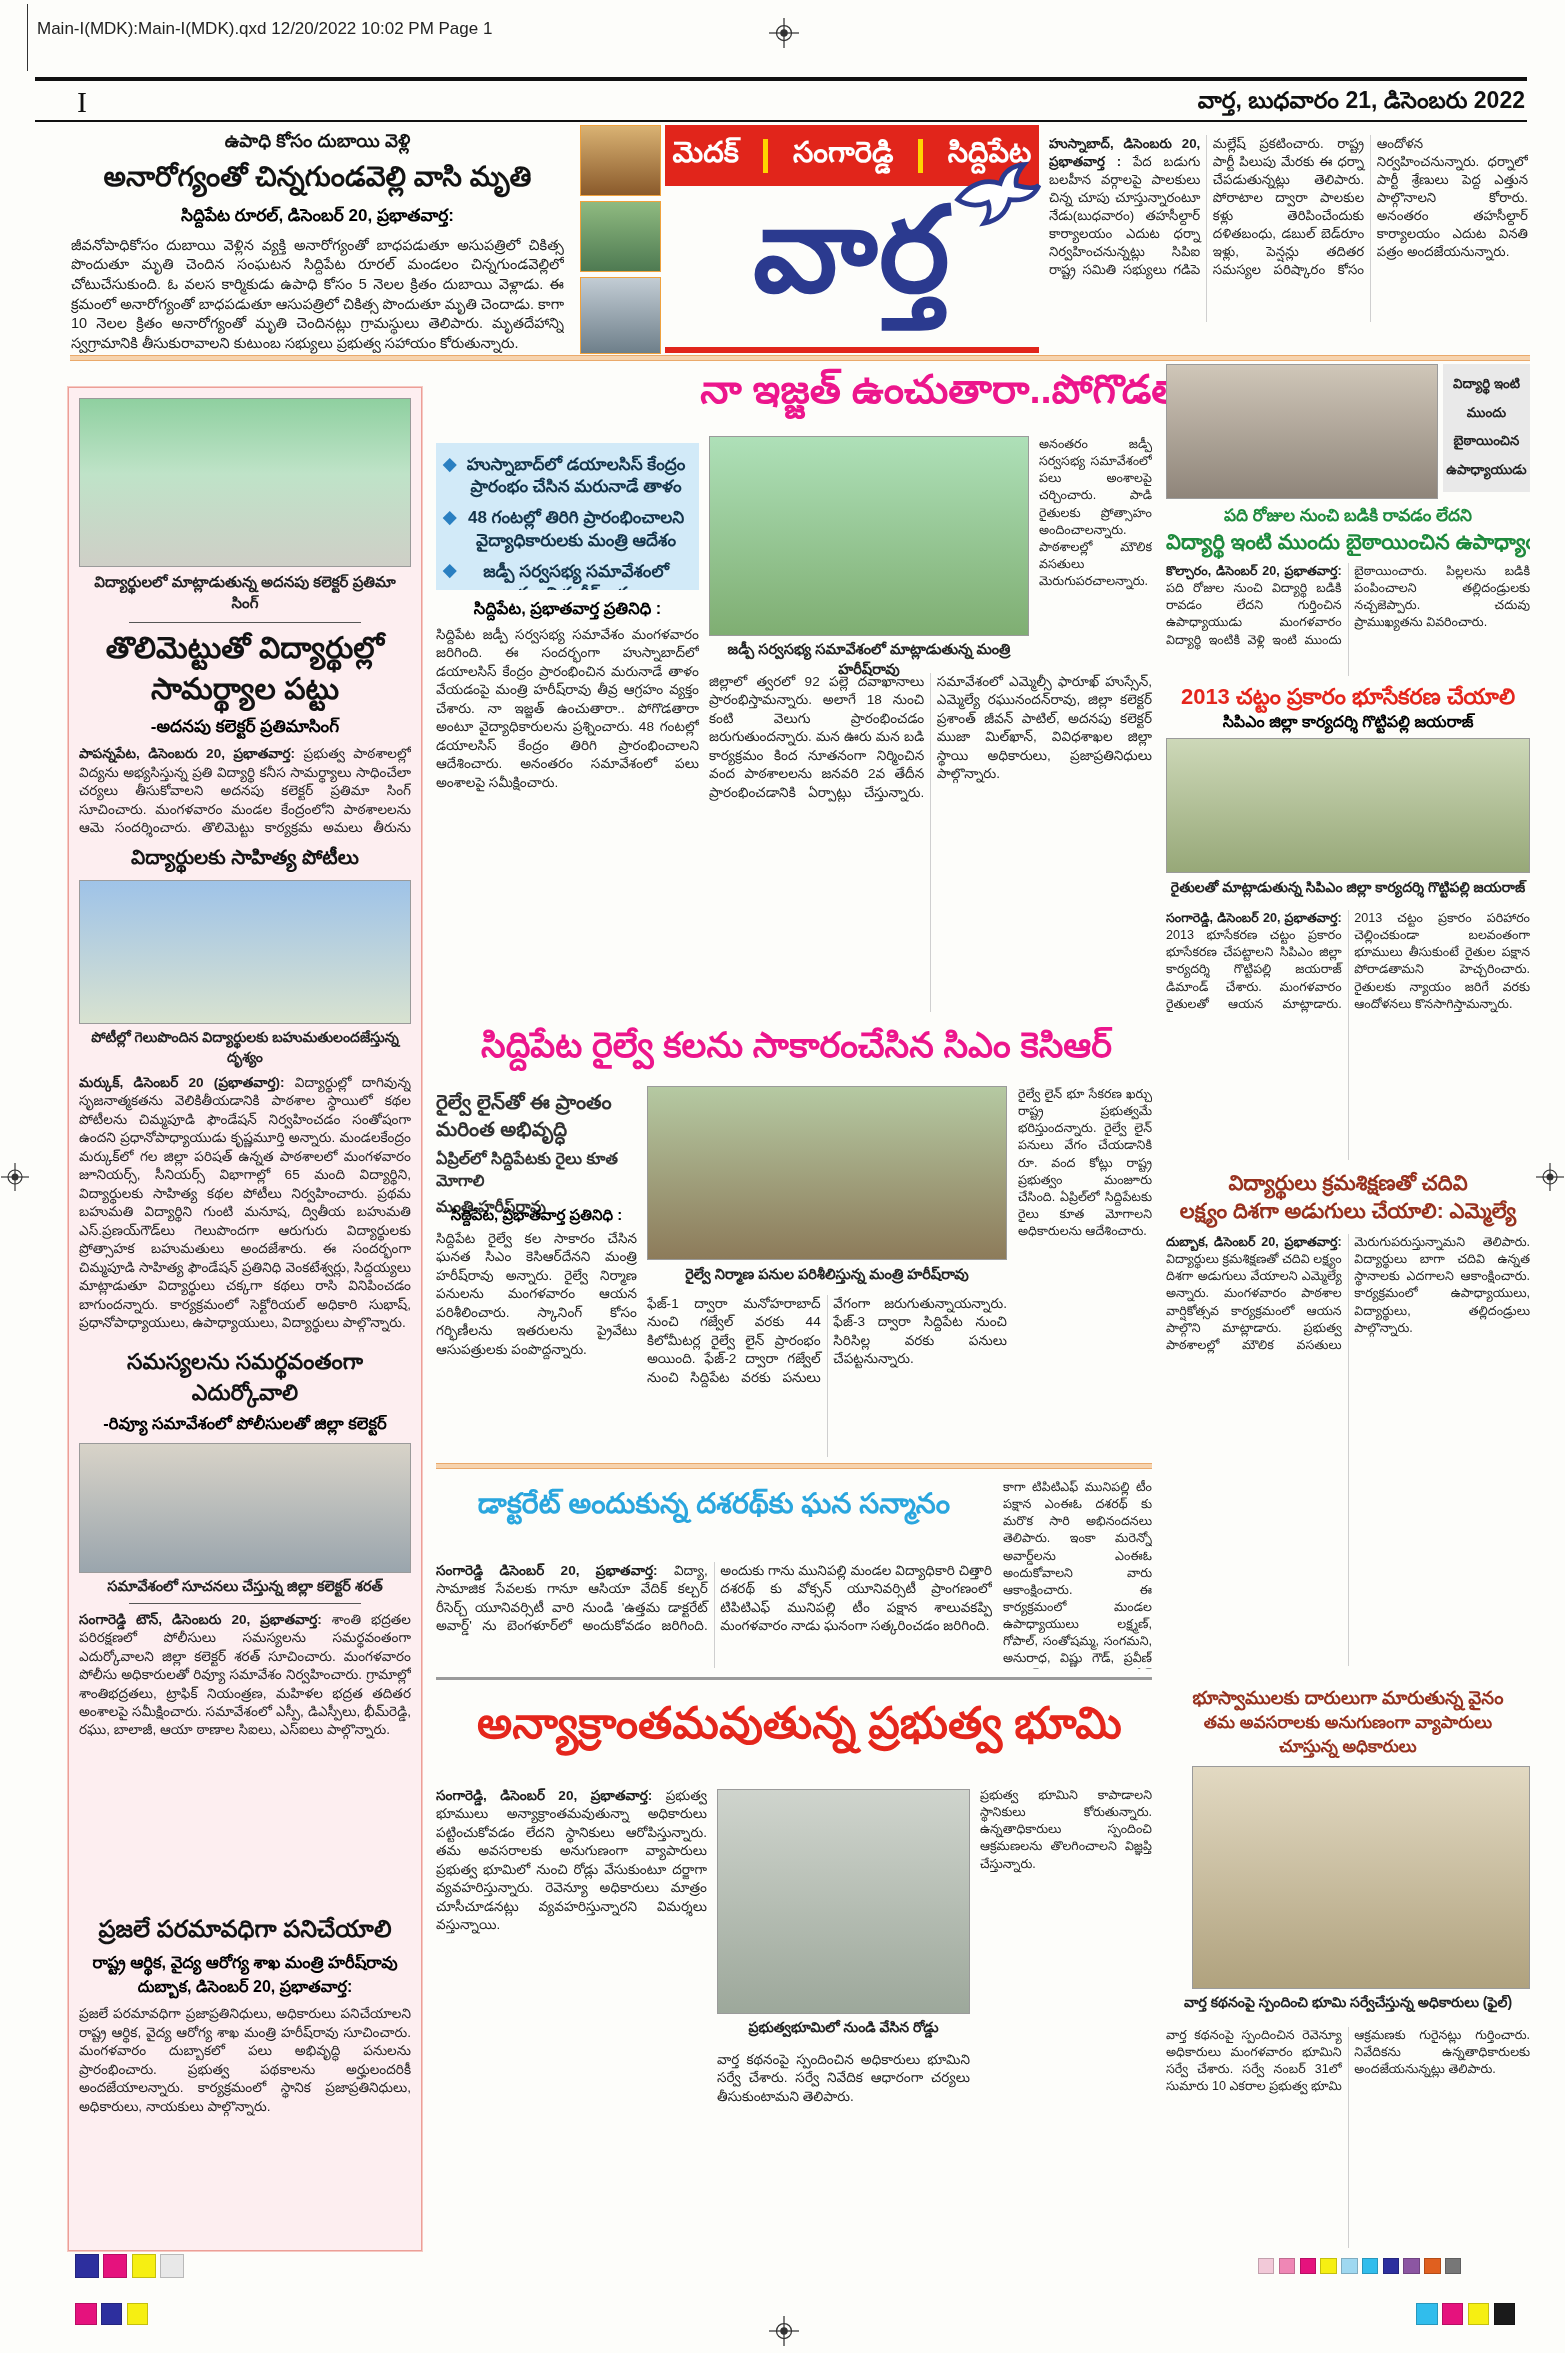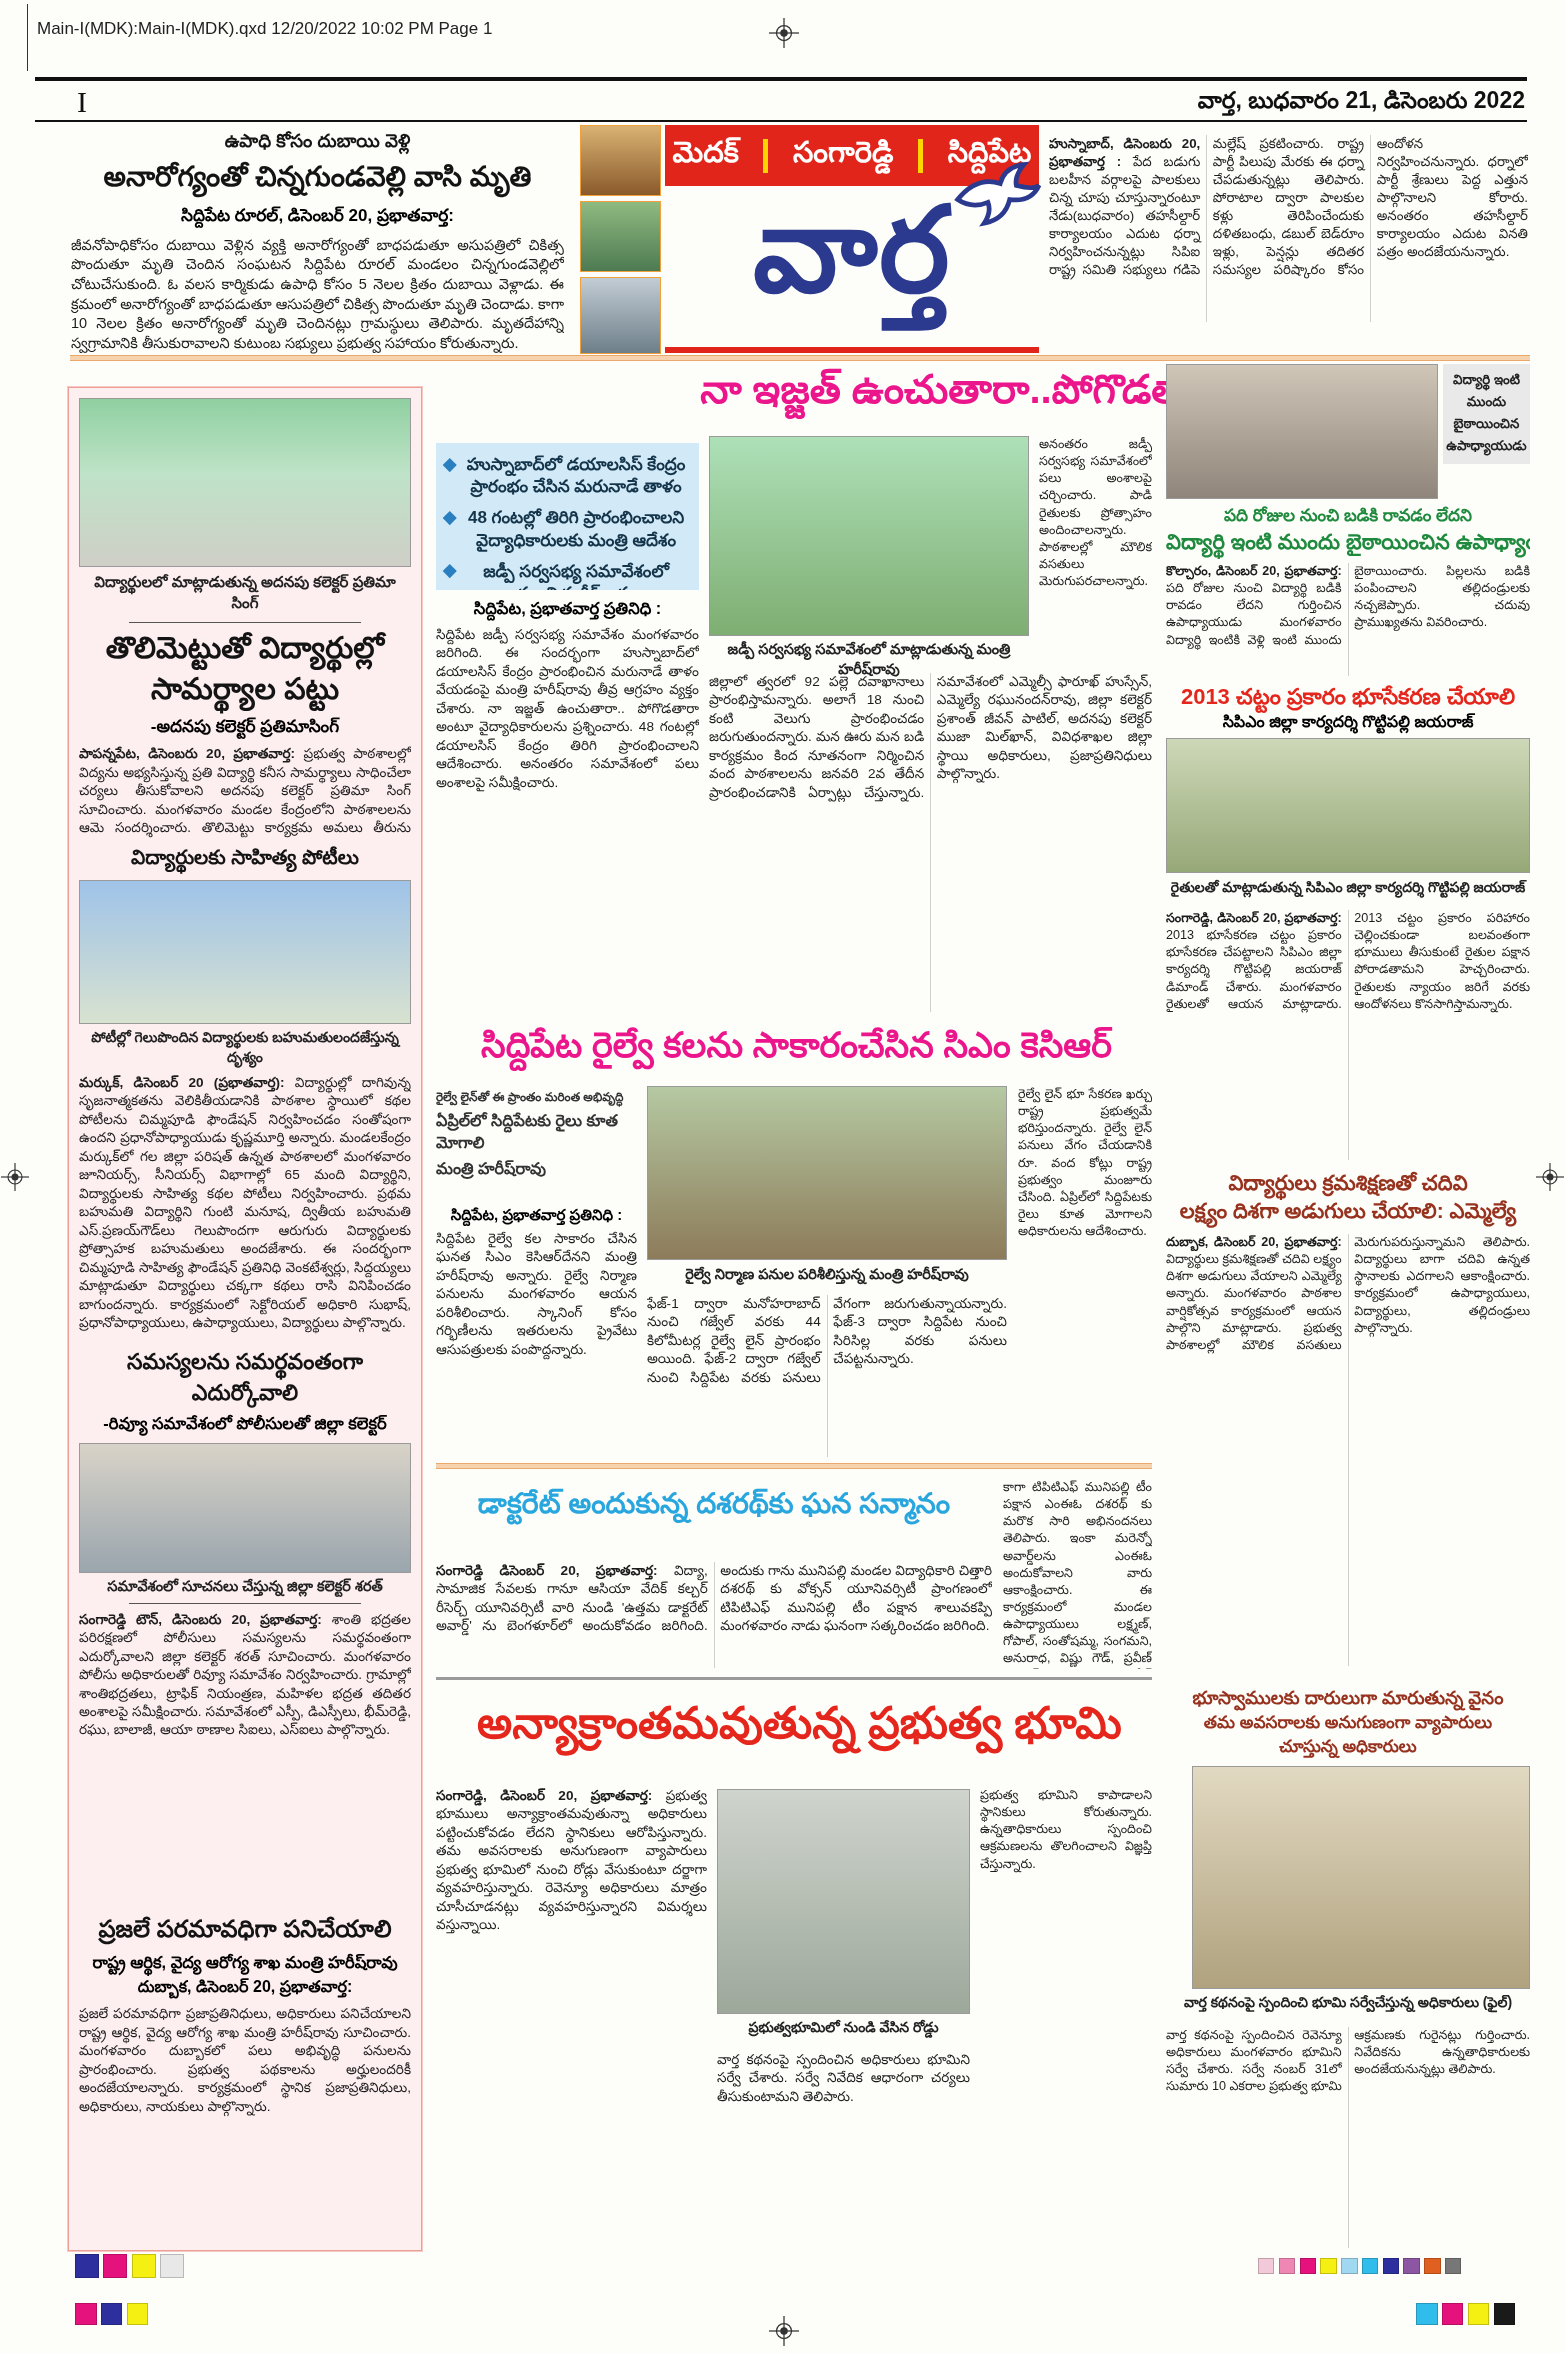--- a/index.html
+++ b/index.html
@@ -181,21 +181,21 @@
   <div class="abs c b" style="left:436px; top:599px; width:263px; font-size:16.4px;">సిద్దిపేట, ప్రభాతవార్త ప్రతినిధి :</div>
   <p class="abs body-text" style="left:436px; top:626px; width:263px; height:387px;">సిద్దిపేట జడ్పీ సర్వసభ్య సమావేశం మంగళవారం జరిగింది. ఈ సందర్భంగా హుస్నాబాద్‌లో డయాలసిస్ కేంద్రం ప్రారంభించిన మరునాడే తాళం వేయడంపై మంత్రి హరీష్‌రావు తీవ్ర ఆగ్రహం వ్యక్తం చేశారు. నా ఇజ్జత్ ఉంచుతారా.. పోగొడతారా అంటూ వైద్యాధికారులను ప్రశ్నించారు. 48 గంటల్లో డయాలసిస్ కేంద్రం తిరిగి ప్రారంభించాలని ఆదేశించారు. అనంతరం సమావేశంలో పలు అంశాలపై సమీక్షించారు.</p>
 
   <div class="abs photo ph-stage" style="left:709px; top:436px; width:320px; height:200px;"></div>
   <div class="abs cap" style="left:709px; top:641px; width:320px;">జడ్పీ సర్వసభ్య సమావేశంలో మాట్లాడుతున్న మంత్రి హరీష్‌రావు</div>
   <p class="abs body-text" style="left:1039px; top:436px; width:113px; height:228px; font-size:12.6px;">అనంతరం జడ్పీ సర్వసభ్య సమావేశంలో పలు అంశాలపై చర్చించారు. పాడి రైతులకు ప్రోత్సాహం అందించాలన్నారు. పాఠశాలల్లో మౌలిక వసతులు మెరుగుపరచాలన్నారు.</p>
   <p class="abs body-text cols2" style="left:709px; top:673px; width:443px; height:339px;">జిల్లాలో త్వరలో 92 పల్లె దవాఖానాలు ప్రారంభిస్తామన్నారు. అలాగే 18 నుంచి కంటి వెలుగు ప్రారంభించడం జరుగుతుందన్నారు. మన ఊరు మన బడి కార్యక్రమం కింద నూతనంగా నిర్మించిన వంద పాఠశాలలను జనవరి 2వ తేదీన ప్రారంభించడానికి ఏర్పాట్లు చేస్తున్నారు. సమావేశంలో ఎమ్మెల్సీ ఫారూఖ్ హుస్సేన్, ఎమ్మెల్యే రఘునందన్‌రావు, జిల్లా కలెక్టర్ ప్రశాంత్ జీవన్ పాటిల్, అదనపు కలెక్టర్ ముజా మిల్‌ఖాన్, వివిధశాఖల జిల్లా స్థాయి అధికారులు, ప్రజాప్రతినిధులు పాల్గొన్నారు.</p>
 
   <div class="abs c hl-pink" style="left:436px; top:1025px; width:721px; font-size:35px; white-space:nowrap; overflow:hidden;">సిద్దిపేట రైల్వే కలను సాకారంచేసిన సిఎం కెసిఆర్</div>
   <div class="abs" style="left:436px; top:1089px; width:201px; height:126px;">
-    <div class="b" style="font-size:12px; color:#333; line-height:1.35;">రైల్వే లైన్‌తో ఈ ప్రాంతం మరింత అభివృద్ధి</div>
+    <div class="b" style="font-size:20px; color:#333; line-height:1.35;">రైల్వే లైన్‌తో ఈ ప్రాంతం మరింత అభివృద్ధి</div>
     <div class="b" style="font-size:16px; color:#333; line-height:1.35; margin-top:5px;">ఏప్రిల్‌లో సిద్దిపేటకు రైలు కూత మోగాలి</div>
     <div class="b" style="font-size:16px; color:#333; line-height:1.35; margin-top:5px;">మంత్రి హరీష్‌రావు</div>
   </div>
   <div class="abs c b" style="left:436px; top:1206px; width:201px; font-size:15px;">సిద్దిపేట, ప్రభాతవార్త ప్రతినిధి :</div>
   <p class="abs body-text" style="left:436px; top:1230px; width:201px; height:228px;">సిద్దిపేట రైల్వే కల సాకారం చేసిన ఘనత సిఎం కెసిఆర్‌దేనని మంత్రి హరీష్‌రావు అన్నారు. రైల్వే నిర్మాణ పనులను మంగళవారం ఆయన పరిశీలించారు. స్కానింగ్ కోసం గర్భిణీలను ఇతరులను ప్రైవేటు ఆసుపత్రులకు పంపొద్దన్నారు.</p>
 
   <div class="abs photo ph-rail" style="left:647px; top:1086px; width:360px; height:174px;"></div>
   <div class="abs cap" style="left:647px; top:1266px; width:360px;">రైల్వే నిర్మాణ పనుల పరిశీలిస్తున్న మంత్రి హరీష్‌రావు</div>
   <p class="abs body-text" style="left:1018px; top:1086px; width:134px; height:369px; font-size:12.6px;">రైల్వే లైన్ భూ సేకరణ ఖర్చు రాష్ట్ర ప్రభుత్వమే భరిస్తుందన్నారు. రైల్వే లైన్ పనులు వేగం చేయడానికి రూ. వంద కోట్లు రాష్ట్ర ప్రభుత్వం మంజూరు చేసింది. ఏప్రిల్‌లో సిద్దిపేటకు రైలు కూత మోగాలని అధికారులను ఆదేశించారు.</p>
   <p class="abs body-text cols2" style="left:647px; top:1295px; width:360px; height:162px;">ఫేజ్-1 ద్వారా మనోహరాబాద్ నుంచి గజ్వేల్ వరకు 44 కిలోమీటర్ల రైల్వే లైన్ ప్రారంభం అయింది. ఫేజ్-2 ద్వారా గజ్వేల్ నుంచి సిద్దిపేట వరకు పనులు వేగంగా జరుగుతున్నాయన్నారు. ఫేజ్-3 ద్వారా సిద్దిపేట నుంచి సిరిసిల్ల వరకు పనులు చేపట్టనున్నారు.</p>
@@ -215,21 +215,21 @@
   <p class="abs body-text" style="left:436px; top:1787px; width:271px; height:462px;">
     <span class="dl">సంగారెడ్డి, డిసెంబర్ 20, ప్రభాతవార్త:</span>
     <span>ప్రభుత్వ భూములు అన్యాక్రాంతమవుతున్నా అధికారులు పట్టించుకోవడం లేదని స్థానికులు ఆరోపిస్తున్నారు. తమ అవసరాలకు అనుగుణంగా వ్యాపారులు ప్రభుత్వ భూమిలో నుంచి రోడ్లు వేసుకుంటూ దర్జాగా వ్యవహరిస్తున్నారు. రెవెన్యూ అధికారులు మాత్రం చూసీచూడనట్లు వ్యవహరిస్తున్నారని విమర్శలు వస్తున్నాయి.</span>
   </p>
   <div class="abs photo ph-road" style="left:717px; top:1789px; width:253px; height:225px;"></div>
   <div class="abs cap" style="left:717px; top:2019px; width:253px; font-size:14px;">ప్రభుత్వభూమిలో నుండి వేసిన రోడ్డు</div>
   <p class="abs body-text" style="left:717px; top:2051px; width:253px; height:197px;">వార్త కథనంపై స్పందించిన అధికారులు భూమిని సర్వే చేశారు. సర్వే నివేదిక ఆధారంగా చర్యలు తీసుకుంటామని తెలిపారు.</p>
   <p class="abs body-text" style="left:980px; top:1787px; width:172px; height:462px; font-size:12.6px;">ప్రభుత్వ భూమిని కాపాడాలని స్థానికులు కోరుతున్నారు. ఉన్నతాధికారులు స్పందించి ఆక్రమణలను తొలగించాలని విజ్ఞప్తి చేస్తున్నారు.</p>
 
   <div class="abs photo ph-door" style="left:1166px; top:364px; width:272px; height:135px;"></div>
-  <div class="abs side-cap-box" style="left:1443px; top:364px; width:87px; height:100px;">
+  <div class="abs side-cap-box" style="left:1443px; top:364px; width:87px; height:128px;">
     <div>విద్యార్థి ఇంటి</div>
     <div>ముందు</div>
     <div>బైఠాయించిన</div>
     <div>ఉపాధ్యాయుడు</div>
   </div>
   <div class="abs c hl-green" style="left:1166px; top:506px; width:364px; font-size:17px;">పది రోజుల నుంచి బడికి రావడం లేదని</div>
   <div class="abs c hl-green" style="left:1166px; top:530px; width:364px; font-size:21px; white-space:nowrap; overflow:hidden;">విద్యార్థి ఇంటి ముందు బైఠాయించిన ఉపాధ్యాయుడు</div>
   <p class="abs body-text cols2" style="left:1166px; top:563px; width:364px; height:113px; font-size:12.6px;">
     <span class="dl">కొల్చారం, డిసెంబర్ 20, ప్రభాతవార్త:</span>
     <span>పది రోజుల నుంచి విద్యార్థి బడికి రావడం లేదని గుర్తించిన ఉపాధ్యాయుడు మంగళవారం విద్యార్థి ఇంటికి వెళ్లి ఇంటి ముందు బైఠాయించారు. పిల్లలను బడికి పంపించాలని తల్లిదండ్రులకు నచ్చజెప్పారు. చదువు ప్రాముఖ్యతను వివరించారు.</span>

